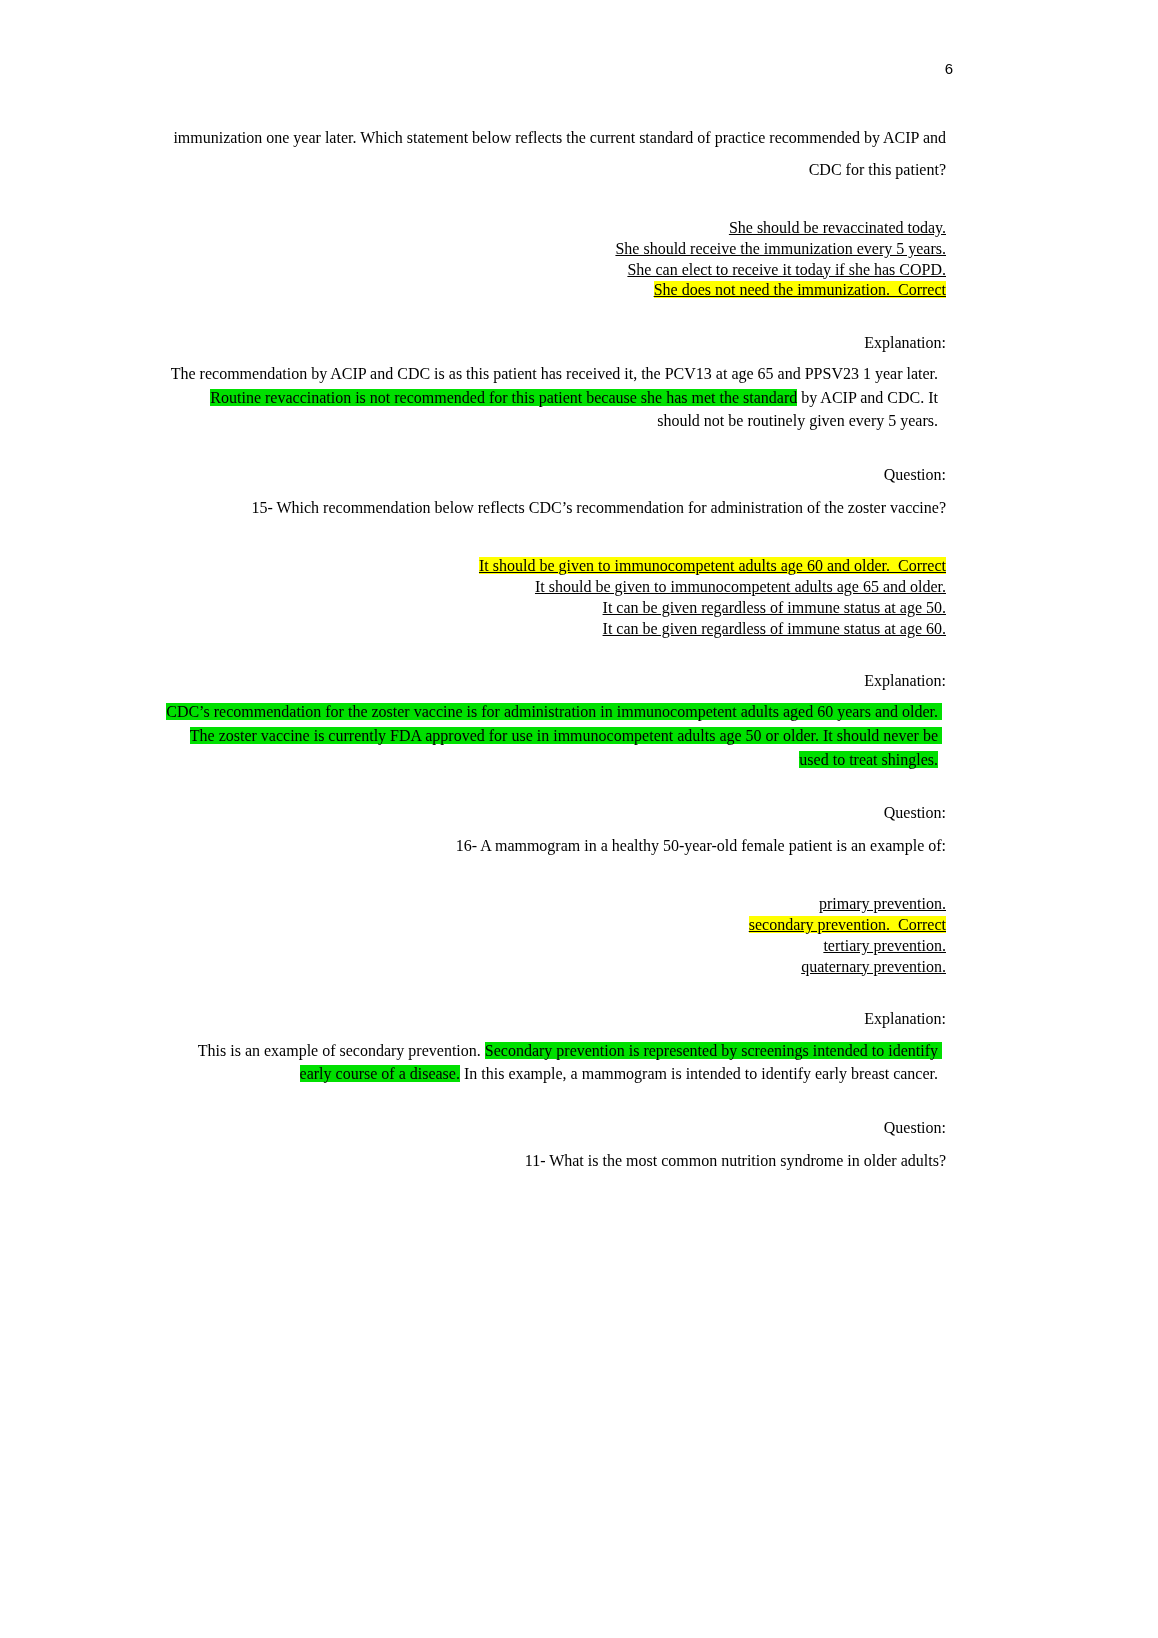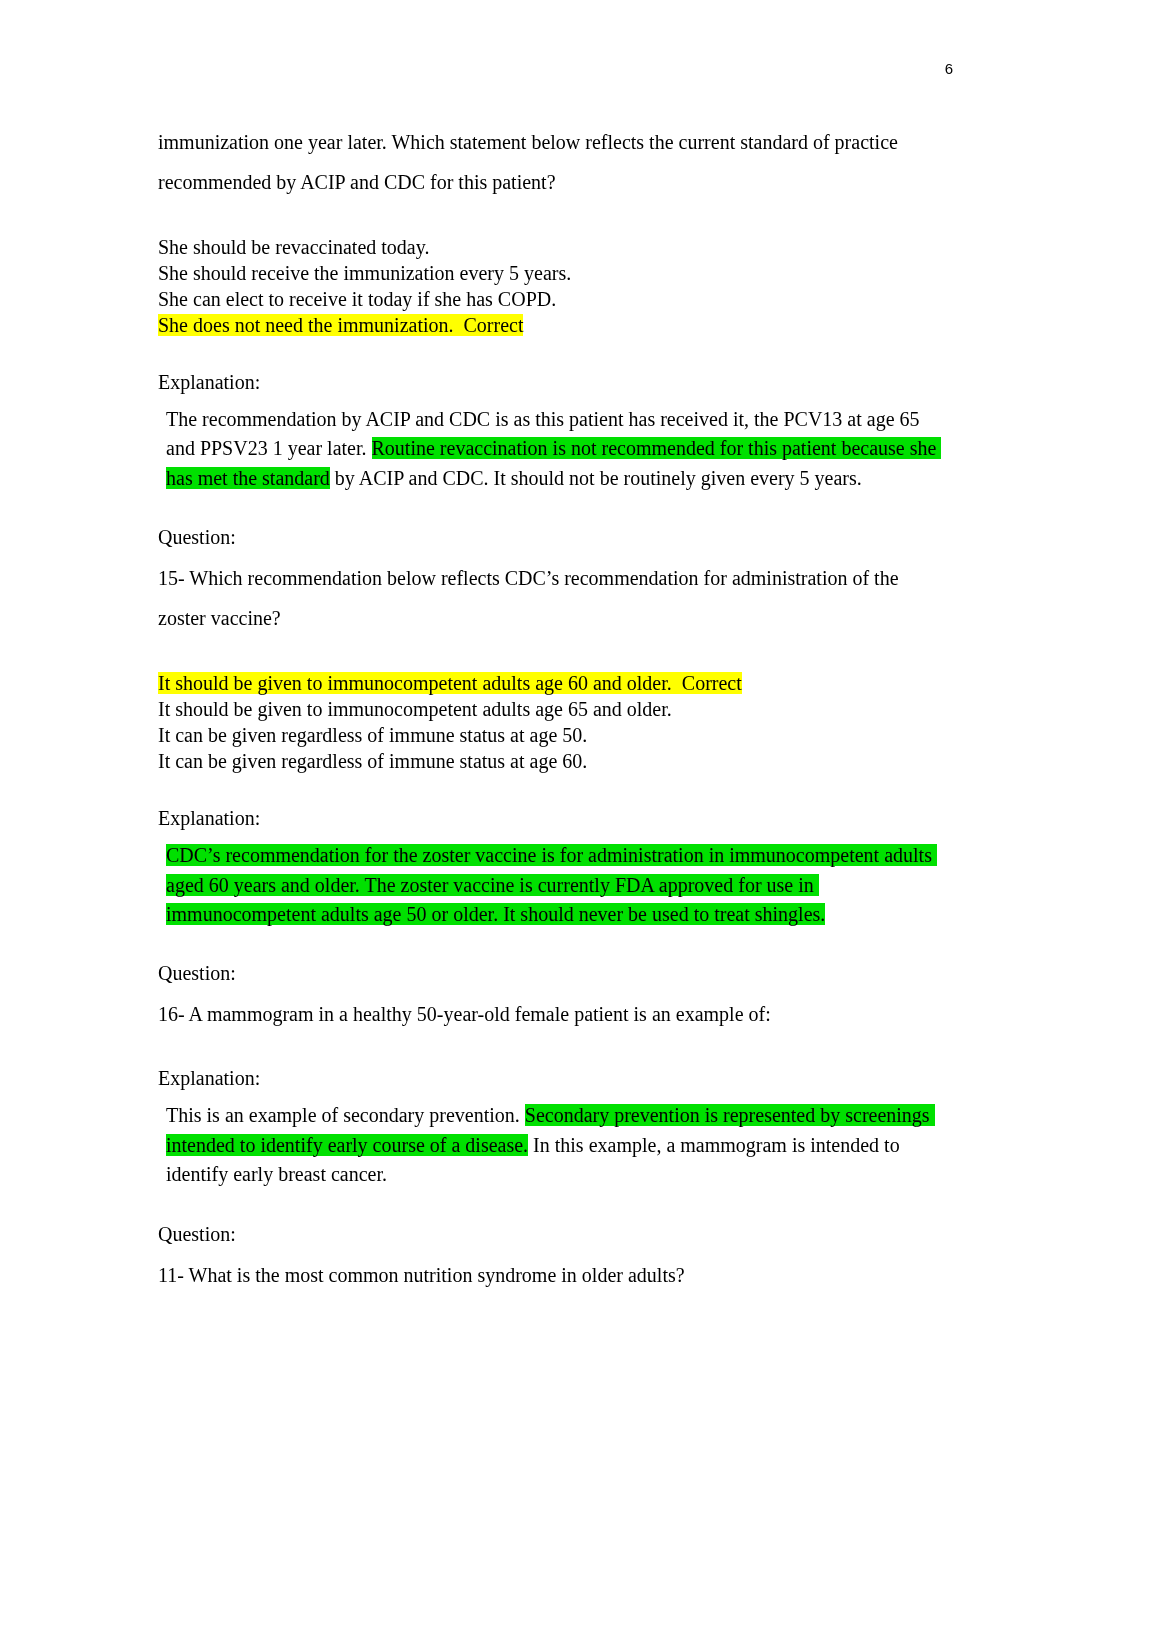--- a/index.html
+++ b/index.html
@@ -27,30 +27,32 @@
     right: 205px;
     font-family: "Liberation Sans", sans-serif;
     font-size: 15px;
     color: #000000;
   }
   .content {
     position: absolute;
     top: 116px;
     left: 158px;
     width: 788px;
-    font-size: 20px;
+    font-size: 16px;
+    text-align: right;
   }
   .q-text {
     line-height: 2.0;
     margin: 6px 0 0 0;
     white-space: pre-wrap;
   }
   .options {
     margin: 32px 0 0 0;
     line-height: 1.3;
+    text-decoration: underline;
   }
   .option-line {
     white-space: pre-wrap;
   }
   .qa-heading {
     font-weight: normal;
     margin: 30px 0 2px 0;
     line-height: 1.45;
   }
   .expl-text {
@@ -105,20 +107,26 @@
       </div>
 
       <p class="qa-heading">Explanation:</p>
       <p class="expl-text"><mark class="hl-green">CDC’s recommendation for the zoster vaccine is for administration in immunocompetent adults aged 60 years and older. The zoster vaccine is currently FDA approved for use in immunocompetent adults age 50 or older. It should never be used to treat shingles.</mark></p>
     </section>
 
     <section>
       <p class="qa-heading">Question:</p>
       <p class="q-text">16- A mammogram in a healthy 50-year-old female patient is an example of:</p>
 
+      <div class="options">
+        <div class="option-line"><span class="opt">primary prevention.</span></div>
+        <div class="option-line"><mark class="hl-yellow">secondary prevention.  Correct</mark></div>
+        <div class="option-line"><span class="opt">tertiary prevention.</span></div>
+        <div class="option-line"><span class="opt">quaternary prevention.</span></div>
+      </div>
 
       <p class="qa-heading">Explanation:</p>
       <p class="expl-text"><span>This is an example of secondary prevention. </span><mark class="hl-green">Secondary prevention is represented by screenings intended to identify early course of a disease.</mark><span> In this example, a mammogram is intended to identify early breast cancer.</span></p>
     </section>
 
     <section>
       <p class="qa-heading">Question:</p>
       <p class="q-text">11- What is the most common nutrition syndrome in older adults?</p>
     </section>
 

